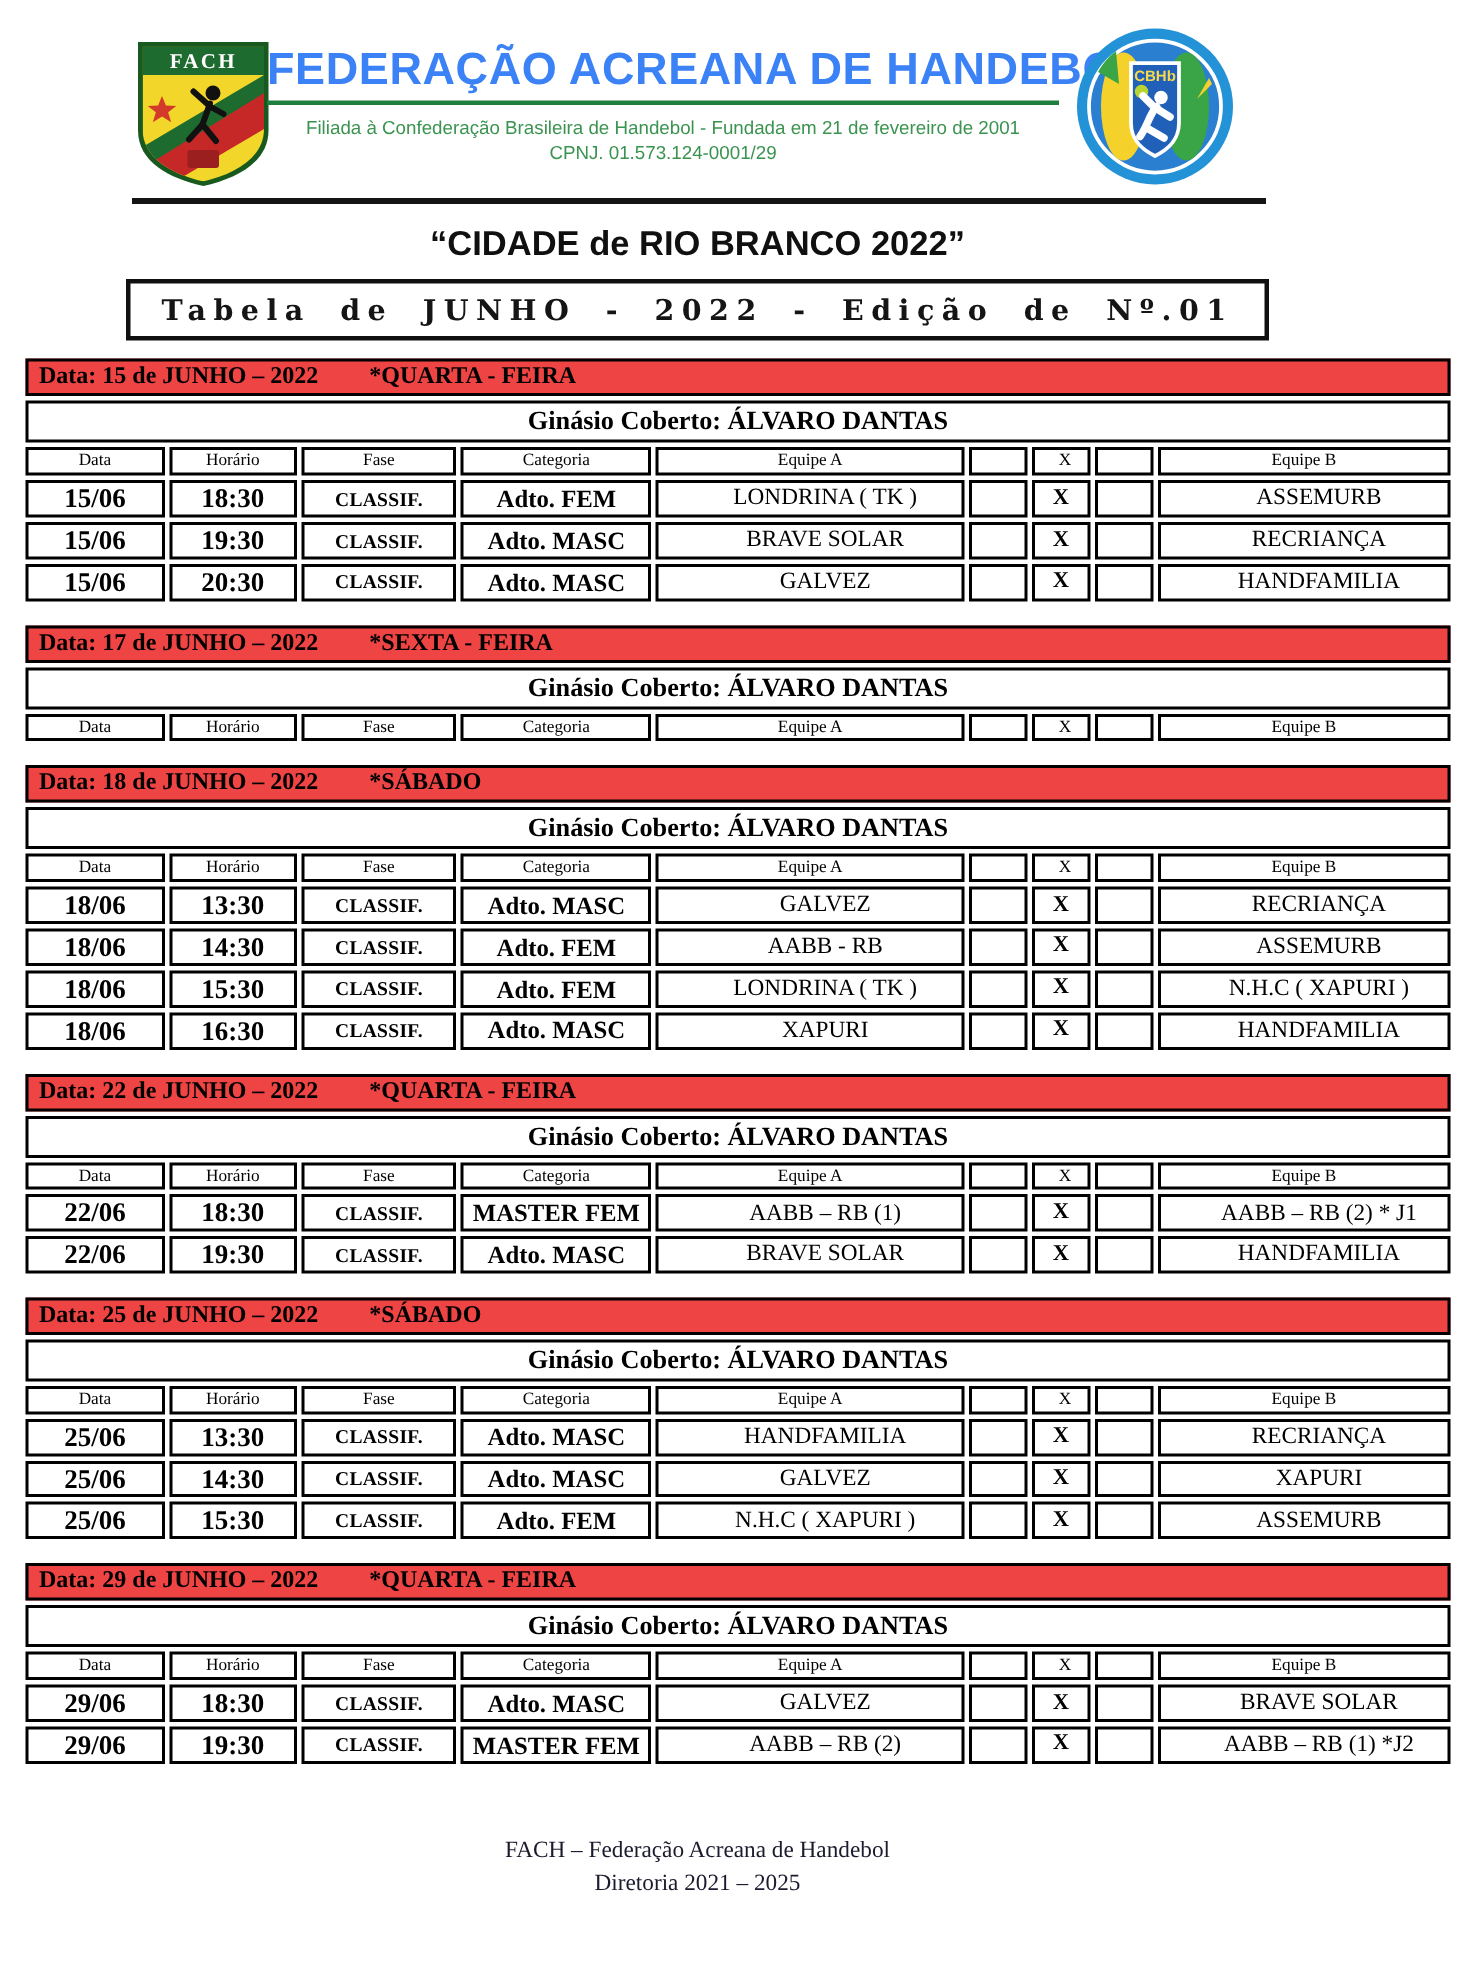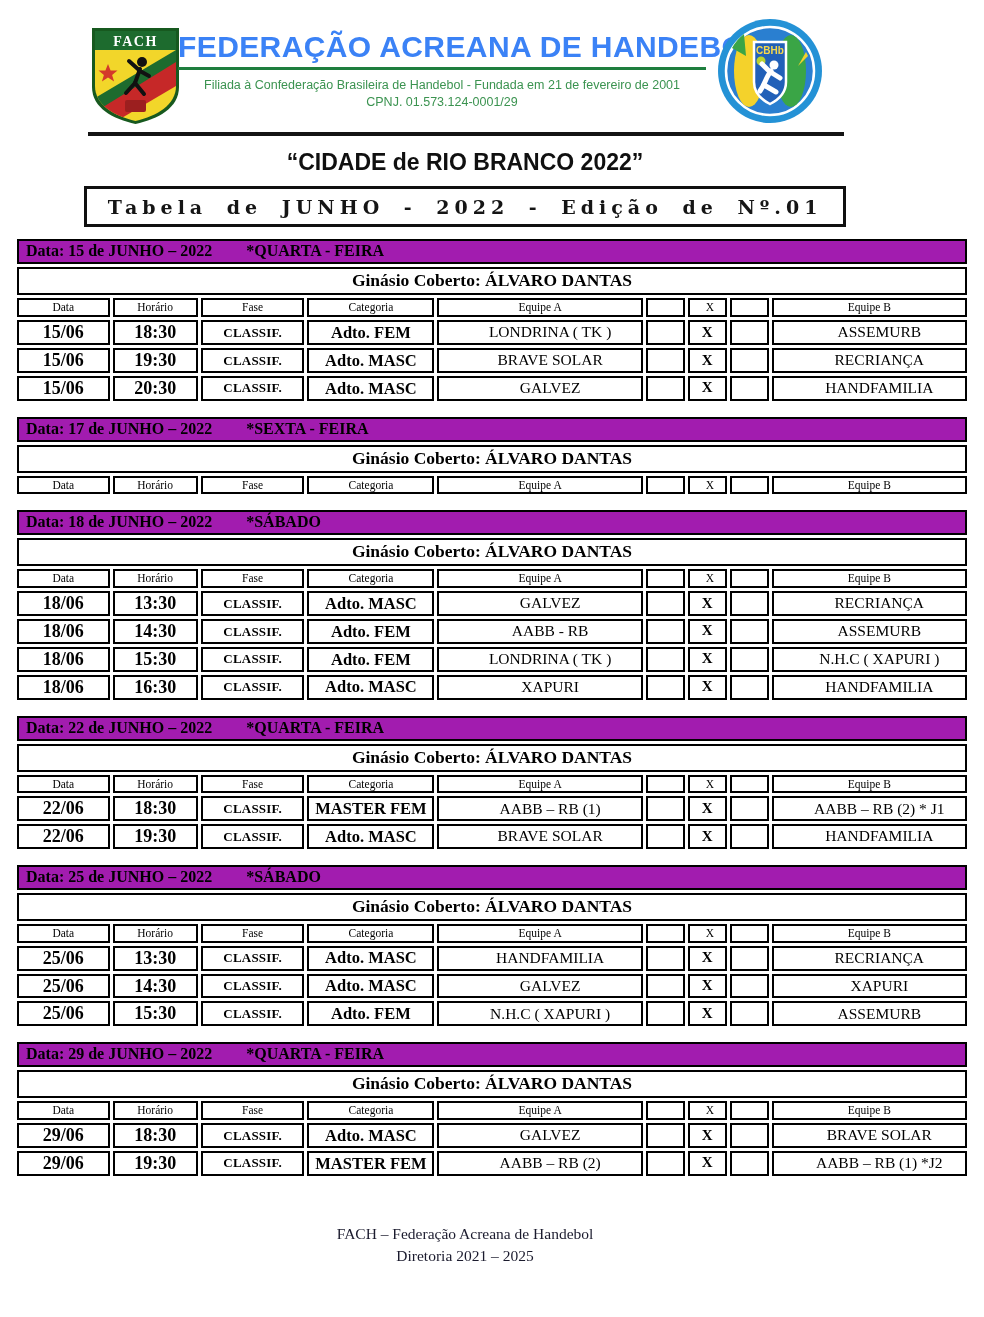--- a/index.html
+++ b/index.html
@@ -52,21 +52,21 @@
     border-collapse: separate; border-spacing: 3px;
     margin-bottom: 10px;
   }
   col.w0 { width: 10.0%; } col.w1 { width: 9.2%; }  col.w2 { width: 11.2%; }
   col.w3 { width: 13.7%; } col.w4 { width: 22.2%; } col.w5 { width: 4.2%; }
   col.w6 { width: 4.2%; }  col.w7 { width: 4.2%; }  col.w8 { width: 21.1%; }
 
   table.sched td, table.sched th { border: 2px solid #000; overflow: hidden; }
 
   .bar-cell {
-    background: #a21caf; height: 21px; padding: 1px 7px 2px 7px;
+    background: #ef4444; height: 21px; padding: 1px 7px 2px 7px;
     font-weight: bold; font-size: 16px; white-space: nowrap; text-align: left;
   }
   .bar-day { margin-left: 34px; }
   .venue-cell {
     background: #fff; height: 21px; padding: 1px 7px 2px 7px;
     font-weight: bold; font-size: 17.5px; white-space: nowrap; text-align: center;
   }
   .cols-row th {
     height: 13px; font-weight: normal; font-size: 11.5px;
     text-align: center; line-height: 1.1; padding: 1px 16px;

